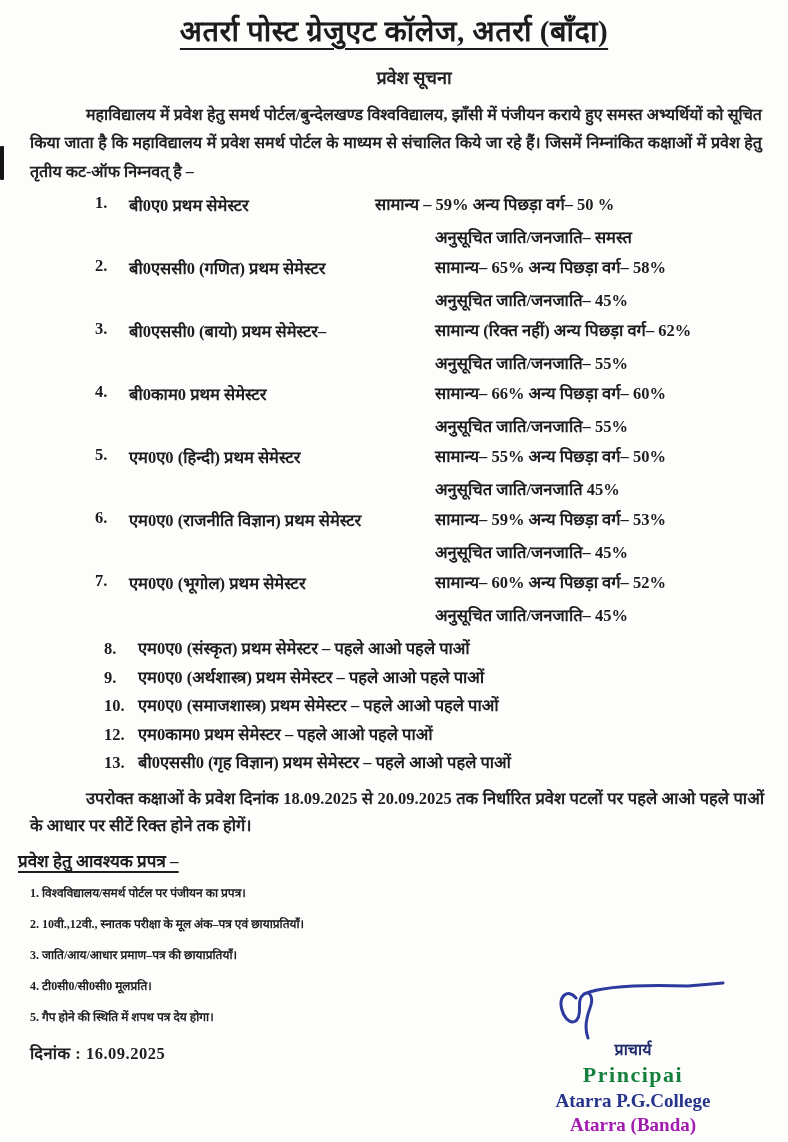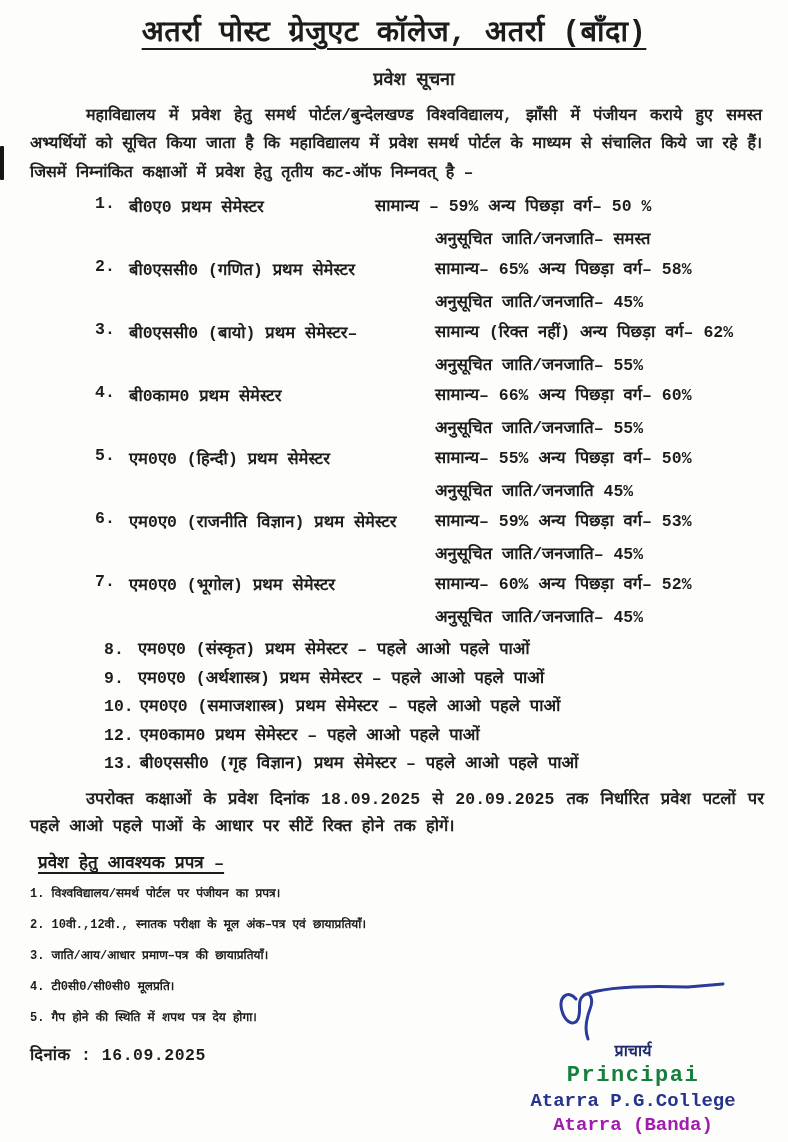--- a/index.html
+++ b/index.html
@@ -2,21 +2,21 @@
 <html lang="hi"><head>
 <meta charset="utf-8">
 <style>
   html,body{margin:0;padding:0;background:#9a9a9a;}
   .doc{
     position:relative;
     width:788px;height:1142px;
     margin:0 auto;
     background:#fdfdfb;
     color:#222;
-    font-family:Liberation Mono, monospace;
+    font-family:Liberation Serif, serif;
     overflow:hidden;
     box-sizing:border-box;
   }
   
   .title{
     padding-top:10px;
     text-align:center;
     font-size:29px;
     font-weight:700;
     color:#1c1c1c;
@@ -65,21 +65,21 @@
   }
   .s-num{min-width:28px;}
   
   .closing{
     margin:8px 24px 0 30px;
     font-size:16.5px;line-height:1.62;font-weight:600;
     text-align:justify;text-indent:56px;color:#212121;
   }
   
   .docs-heading{
-    margin:10px 0 6px 38px;
+    margin:10px 0 6px 18px;
     font-size:17px;font-weight:700;color:#1c1c1c;
     text-decoration:underline;
     text-decoration-thickness:1.5px;
     text-underline-offset:4px;
     display:inline-block;
   }
   .docs-list{margin-left:30px;}
   .docs-item{
     font-size:12px;font-weight:600;color:#1d1d1d;
     line-height:31px;

